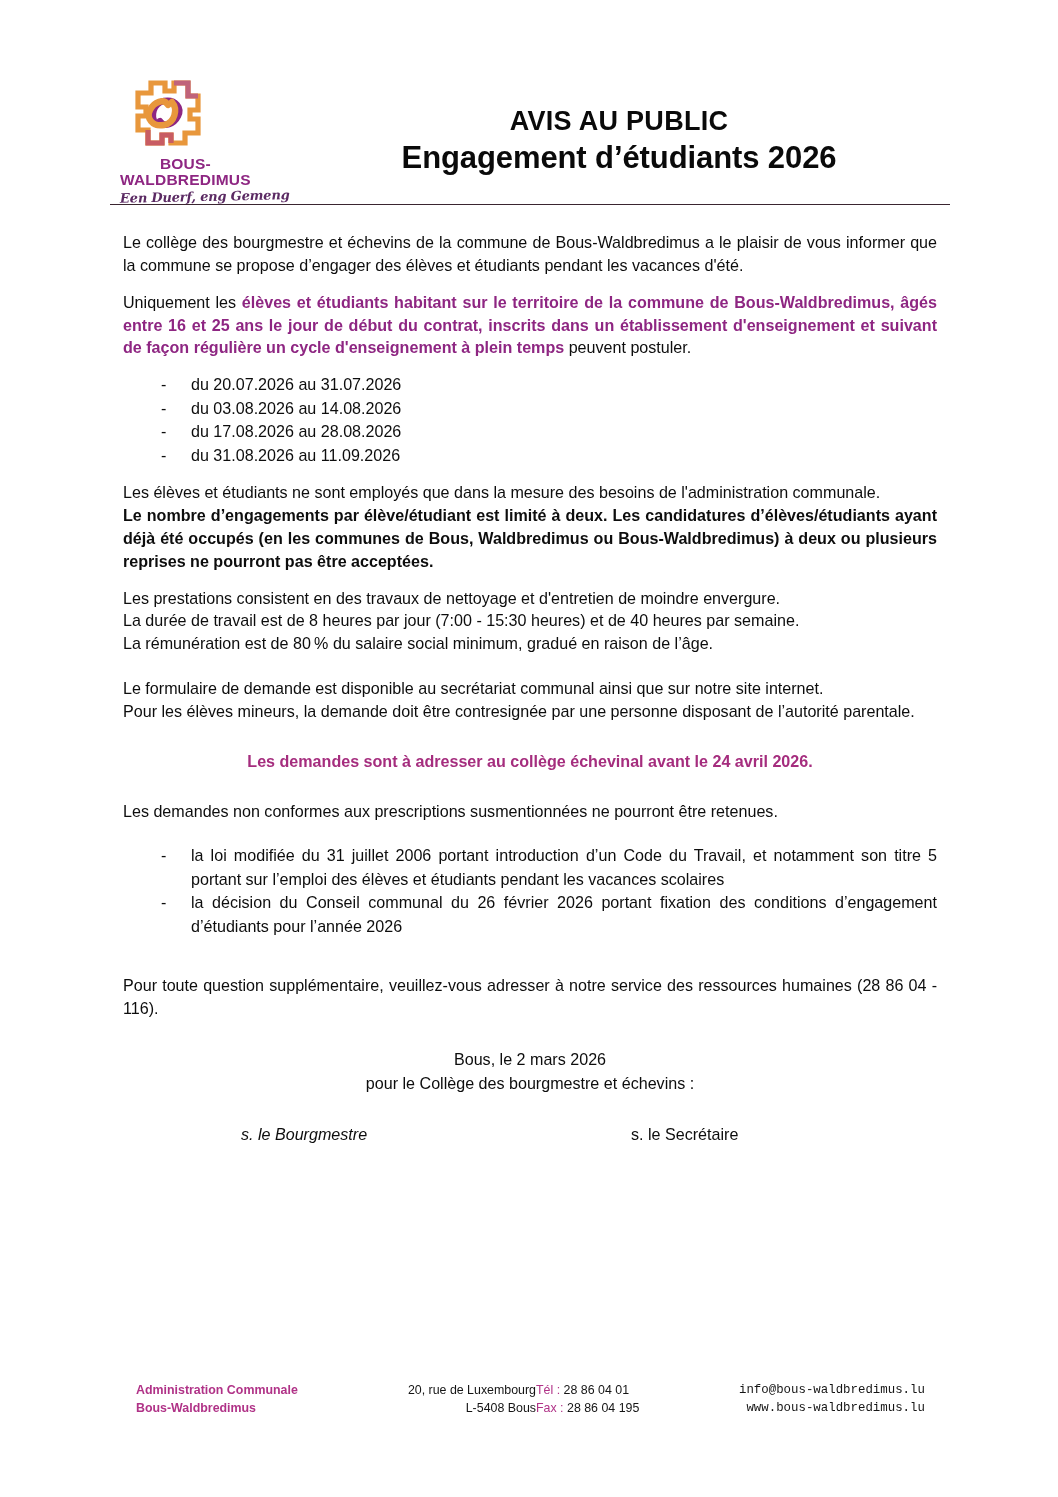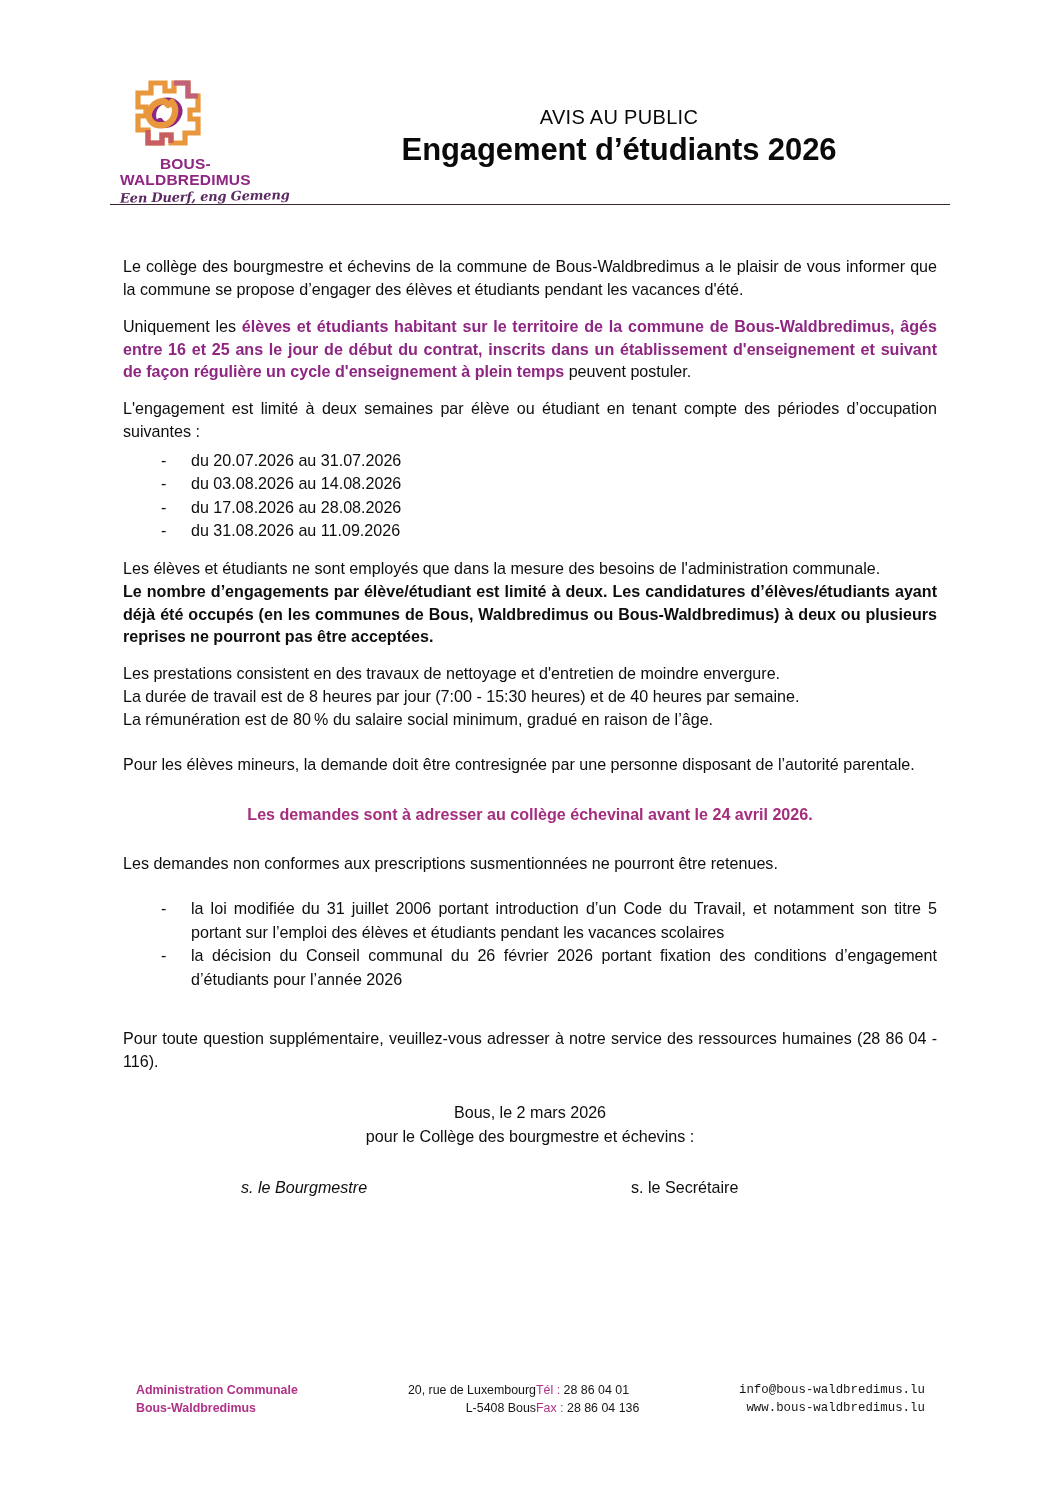--- a/index.html
+++ b/index.html
@@ -66,22 +66,22 @@
     letter-spacing: -0.2px;
     transform: rotate(-1.2deg);
   }
   .title-block {
     flex: 1 1 auto;
     text-align: center;
     padding-top: 28px;
     padding-right: 20px;
   }
   .title-small {
-    font-size: 20px;
-    font-weight: normal;
+    font-size: 27px;
+    font-weight: bold;
     letter-spacing: 0.3px;
     color: #0a0a0a;
     line-height: 1.15;
   }
   .title-large {
     font-size: 31px;
     font-weight: bold;
     letter-spacing: -0.1px;
     color: #0a0a0a;
     line-height: 1.25;
@@ -98,21 +98,20 @@
 
   
   .content {
     position: absolute;
     left: 123px;
     top: 231px;
     width: 814px;
     font-size: 16.1px;
     line-height: 1.42;
     color: #0d0d0d;
-    margin-top: 24px;
   }
   .p {
     text-align: justify;
     margin: 0 0 14px 0;
   }
   .p-tight {
     text-align: left;
     margin: 0;
   }
   .purple {
@@ -223,38 +222,38 @@
   </div>
 
   <div class="header-rule"></div>
 
   <div class="content">
 
     <p class="p">Le collège des bourgmestre et échevins de la commune de Bous-Waldbredimus a le plaisir de vous informer que la commune se propose d’engager des élèves et étudiants pendant les vacances d'été.</p>
 
     <p class="p"><span>Uniquement les </span><span class="purple">élèves et étudiants habitant sur le territoire de la commune de Bous-Waldbredimus, âgés entre 16 et 25 ans le jour de début du contrat, inscrits dans un établissement d'enseignement et suivant de façon régulière un cycle d'enseignement à plein temps</span><span> peuvent postuler.</span></p>
 
-    <p class="p" style="margin-bottom:6px;">L'engagement est limité à deux semaines par élève ou étudiant en tenant compte des périodes d’occupation suivantes :</p>
 
     <ul class="dash-list">
       <li><span class="dash">-</span><span class="li-text">du 20.07.2026 au 31.07.2026</span></li>
       <li><span class="dash">-</span><span class="li-text">du 03.08.2026 au 14.08.2026</span></li>
       <li><span class="dash">-</span><span class="li-text">du 17.08.2026 au 28.08.2026</span></li>
       <li><span class="dash">-</span><span class="li-text">du 31.08.2026 au 11.09.2026</span></li>
     </ul>
 
     <p class="p" style="margin-bottom:0;">Les élèves et étudiants ne sont employés que dans la mesure des besoins de l'administration communale.</p>
 
     <p class="p bold">Le nombre d’engagements par élève/étudiant est limité à deux. Les candidatures d’élèves/étudiants ayant déjà été occupés (en les communes de Bous, Waldbredimus ou Bous-Waldbredimus) à deux ou plusieurs reprises ne pourront pas être acceptées.</p>
     <p class="p-tight">Les prestations consistent en des travaux de nettoyage et d'entretien de moindre envergure.</p>
     <p class="p-tight">La durée de travail est de 8 heures par jour (7:00 - 15:30 heures) et de 40 heures par semaine.</p>
     <p class="p-tight">La rémunération est de 80 % du salaire social minimum, gradué en raison de l’âge.</p>
 
     <div class="spacer-md"></div>
 
+    <p class="p-tight">Le formulaire de demande est disponible au secrétariat communal ainsi que sur notre site internet.</p>
     <p class="p">Pour les élèves mineurs, la demande doit être contresignée par une personne disposant de l’autorité parentale.</p>
 
     <div class="spacer-sm"></div>
 
     <p class="center-purple">Les demandes sont à adresser au collège échevinal avant le 24 avril 2026.</p>
 
     <div class="spacer-sm"></div>
 
     <p class="p-tight">Les demandes non conformes aux prescriptions susmentionnées ne pourront être retenues.</p>
 
@@ -295,21 +294,21 @@
       <div class="footer-accent">Bous-Waldbredimus</div>
     </div>
 
     <div class="footer-col fc2">
       <div class="footer-plain">20, rue de Luxembourg</div>
       <div class="footer-plain">L-5408 Bous</div>
     </div>
 
     <div class="footer-col fc3">
       <div><span class="footer-label">Tél :</span> <span class="footer-plain">28 86 04 01</span></div>
-      <div><span class="footer-label">Fax :</span> <span class="footer-plain">28 86 04 136</span></div>
+      <div><span class="footer-label">Fax :</span> <span class="footer-plain">28 86 04 195</span></div>
     </div>
 
     <div class="footer-col fc4">
       <div class="footer-plain">info@bous-waldbredimus.lu</div>
       <div class="footer-plain">www.bous-waldbredimus.lu</div>
     </div>
 
   </div>
 
 </div>

